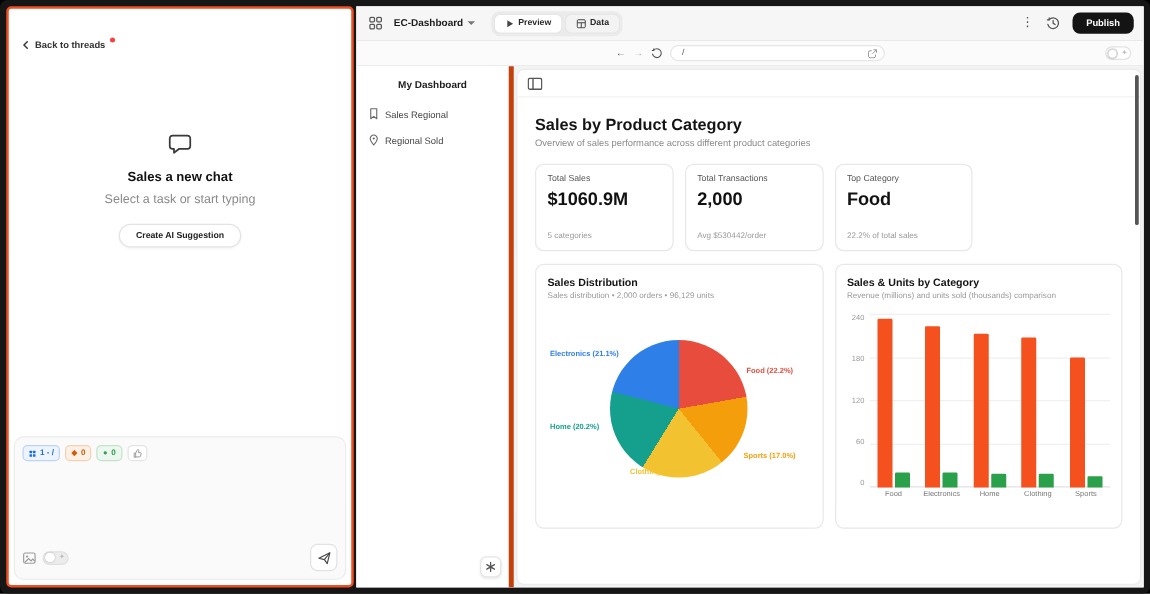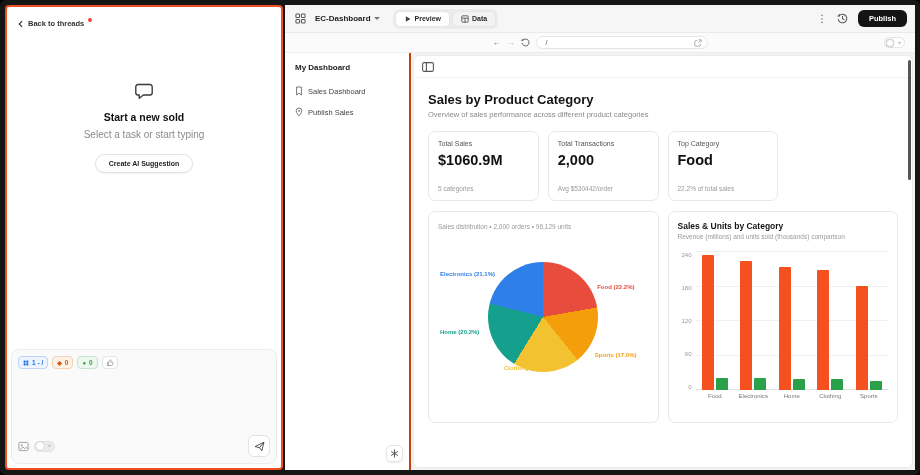--- a/index.html
+++ b/index.html
@@ -1,21 +1,21 @@
 <!DOCTYPE html>
 <html><head>
 <meta charset="utf-8">
 <style>
   * { box-sizing: border-box; margin: 0; padding: 0; }
   body { font-family: "Liberation Sans", sans-serif; background:#000; }
   .screen { position:relative; width:920px; height:475px; background:#161616; border-radius:6px; overflow:hidden; }
 
   
   .chat-panel { position:absolute; left:5px; top:5px; width:278px; height:465px; background:#fff; border:2px solid #f04e23; border-radius:4px; display:flex; flex-direction:column; }
-  .chat-header { padding:12px 10px; display:flex; align-items:center; gap:4px; font-size:7.5px; font-weight:700; color:#333; }
+  .chat-header { padding:24px 10px; display:flex; align-items:center; gap:4px; font-size:7.5px; font-weight:700; color:#333; }
   .chat-header svg { display:block; }
   .red-dot { width:4px; height:4px; border-radius:50%; background:#fa3e3e; align-self:flex-start; margin-top:-1px; }
   .chat-empty { margin-top:42px; display:flex; flex-direction:column; align-items:center; gap:6px; }
   .chat-empty .bubble { color:#3a3a3a; }
   .chat-empty-title { font-size:10.5px; font-weight:700; color:#111; }
   .chat-empty-sub { font-size:10px; color:#8a8a8a; }
   .cta-btn { margin-top:8px; padding:5px 13px; border:1px solid #e3e3e3; border-radius:12px; background:#fff; font-size:7px; font-weight:700; color:#222; box-shadow:0 1px 2px rgba(0,0,0,.05); cursor:pointer; font-family:inherit; }
   .chat-input { margin:auto 4px 4px 4px; height:115px; background:#fafafa; border:1px solid #ececec; border-radius:8px; padding:6px; display:flex; flex-direction:column; }
   .chip-row { display:flex; gap:4px; align-items:center; }
   .chip { height:13px; padding:0 4px; border-radius:4px; font-size:6.5px; font-weight:700; display:inline-flex; align-items:center; gap:3px; border:1px solid transparent; }
@@ -48,21 +48,21 @@
   .navrow { height:20px; flex:0 0 20px; background:#fbfbfc; border-bottom:1px solid #ececec; display:flex; align-items:center; justify-content:center; position:relative; }
   .nav-group { display:flex; align-items:center; gap:6px; }
   .nav-arrow { font-size:8px; color:#555; cursor:pointer; line-height:1; }
   .nav-arrow.dim { color:#b5b5b5; }
   .url-pill { width:172px; height:13px; background:#fff; border:1px solid #e6e6e6; border-radius:7px; display:flex; align-items:center; }
   .url-path { font-size:7px; color:#555; margin-left:9px; }
   .url-pill .ext { margin-left:auto; margin-right:5px; color:#9a9a9a; display:flex; cursor:pointer; }
   .nav-toggle { position:absolute; right:10px; top:4px; background:#fff; border-color:#e3e3e3; }
 
   .content { flex:1; display:flex; min-height:0; }
-  .sidebar { width:126px; flex:0 0 126px; background:#fff; border-right:2px solid #c2410c; padding:10px 10px; position:relative; }
+  .sidebar { width:126px; flex:0 0 126px; background:#fff; border-right:4px solid #c2410c; padding:10px 10px; position:relative;text-align:center; }
   .sb-title { font-size:8px; font-weight:700; color:#1c1c1c; margin-bottom:14px; }
   .sb-item { display:flex; align-items:center; gap:5px; font-size:7.5px; color:#444; margin-bottom:11px; cursor:pointer; }
   .sb-item .sb-ic { color:#666; display:flex; }
   .widget-fab { position:absolute; right:6px; bottom:8px; width:17px; height:17px; border-radius:5px; background:#fff; border:1px solid #e5e5e5; box-shadow:0 1px 2px rgba(0,0,0,.08); display:flex; align-items:center; justify-content:center; color:#555; cursor:pointer; }
 
   .canvas-wrap { flex:1; background:#f3f3f4; padding:2px; min-width:0; }
   .canvas { height:100%; background:#fff; border:1px solid #ebebeb; border-radius:6px; position:relative; display:flex; flex-direction:column; overflow:hidden; }
   .canvas-top { padding:6px 8px 5px; border-bottom:1px solid #f2f2f2; color:#555; display:flex; }
   .scroll-thumb { position:absolute; right:1px; top:4px; width:3px; height:120px; background:#555; border-radius:2px; }
   .canvas-body { flex:1; padding:10px 14px; overflow:hidden; }
@@ -112,21 +112,21 @@
       <span>Back to threads</span>
       <span class="red-dot"></span>
     </div>
 
     <div class="chat-empty">
       <span class="bubble">
         <svg width="20" height="19" viewBox="0 0 20 19">
             <path d="M4 2.5h12a2.2 2.2 0 0 1 2.2 2.2v6.1A2.2 2.2 0 0 1 16 13h-6.6L5.2 16.2V13H4a2.2 2.2 0 0 1-2.2-2.2V4.7A2.2 2.2 0 0 1 4 2.5z" fill="none" stroke="#3a3a3a" stroke-width="1.4" stroke-linejoin="round"></path>
           </svg>
       </span>
-      <div class="chat-empty-title">Start a new sold</div>
+      <div class="chat-empty-title">Sales a new chat</div>
       <div class="chat-empty-sub">Select a task or start typing</div>
       <button class="cta-btn">Create AI Suggestion</button>
     </div>
 
     <div class="chat-input">
       <div class="chip-row">
         <span class="chip chip-context">
           <svg width="6" height="6" viewBox="0 0 10 10">
               <rect x="1" y="1" width="3.4" height="3.4" rx=".7" fill="currentColor"></rect>
               <rect x="5.6" y="1" width="3.4" height="3.4" rx=".7" fill="currentColor"></rect>
@@ -243,30 +243,30 @@
 
     <div class="content">
       <div class="sidebar">
         <div class="sb-title">My Dashboard</div>
         <div class="sb-item">
           <span class="sb-ic">
             <svg width="8" height="10" viewBox="0 0 10 12">
                 <path d="M2 1h6v10L5 8.6 2 11z" fill="none" stroke="currentColor" stroke-width="1.1" stroke-linejoin="round"></path>
               </svg>
           </span>
-          <span>Sales Dashboard</span>
+          <span>Sales Regional</span>
         </div>
         <div class="sb-item">
           <span class="sb-ic">
             <svg width="8" height="10" viewBox="0 0 10 12">
                 <path d="M5 1a3.5 3.5 0 0 1 3.5 3.5C8.5 7 5 11 5 11S1.5 7 1.5 4.5A3.5 3.5 0 0 1 5 1z" fill="none" stroke="currentColor" stroke-width="1.1"></path>
                 <circle cx="5" cy="4.5" r="1.1" fill="currentColor"></circle>
               </svg>
           </span>
-          <span>Publish Sales</span>
+          <span>Regional Sold</span>
         </div>
         <span class="widget-fab">
           <svg width="9" height="9" viewBox="0 0 10 10">
               <path d="M5 1v8M1.6 3l6.8 4M8.4 3 1.6 7" fill="none" stroke="currentColor" stroke-width="1.1" stroke-linecap="round"></path>
             </svg>
         </span>
       </div>
 
       <div class="canvas-wrap">
         <div class="canvas">
@@ -298,20 +298,21 @@
               <div class="stat-card">
                 <div class="stat-label">Top Category</div>
                 <div class="stat-value">Food</div>
                 <div class="stat-foot">22.2% of total sales</div>
               </div>
             </div>
 
             <div class="charts">
 
               <div class="chart-card">
+                <div class="chart-title">Sales Distribution</div>
                 <div class="chart-sub">Sales distribution • 2,000 orders • 96,129 units</div>
                 <div class="donut-area">
                   <div class="donut-ring" style="background: conic-gradient(rgb(232, 76, 61) 0%, rgb(232, 76, 61) 22.2%, rgb(245, 158, 11) 22.2%, rgb(245, 158, 11) 39.2%, rgb(242, 194, 48) 39.2%, rgb(242, 194, 48) 58.8%, rgb(20, 160, 140) 58.8%, rgb(20, 160, 140) 79%, rgb(47, 127, 232) 79%, rgb(47, 127, 232) 100%);"></div>
                 <div class="donut-label" style="color: rgb(232, 76, 61); top: 50px; right: 14px;">Food (22.2%)</div>
                     <div class="donut-label" style="color: rgb(245, 158, 11); top: 118px; right: 12px;">Sports (17.0%)</div>
                     <div class="donut-label" style="color: rgb(242, 194, 48); top: 131px; left: 66px;">Clothing (19.6%)</div>
                     <div class="donut-label" style="color: rgb(20, 160, 140); top: 95px; left: 2px;">Home (20.2%)</div>
                     <div class="donut-label" style="color: rgb(47, 127, 232); top: 37px; left: 2px;">Electronics (21.1%)</div>
                   </div>
               </div>

